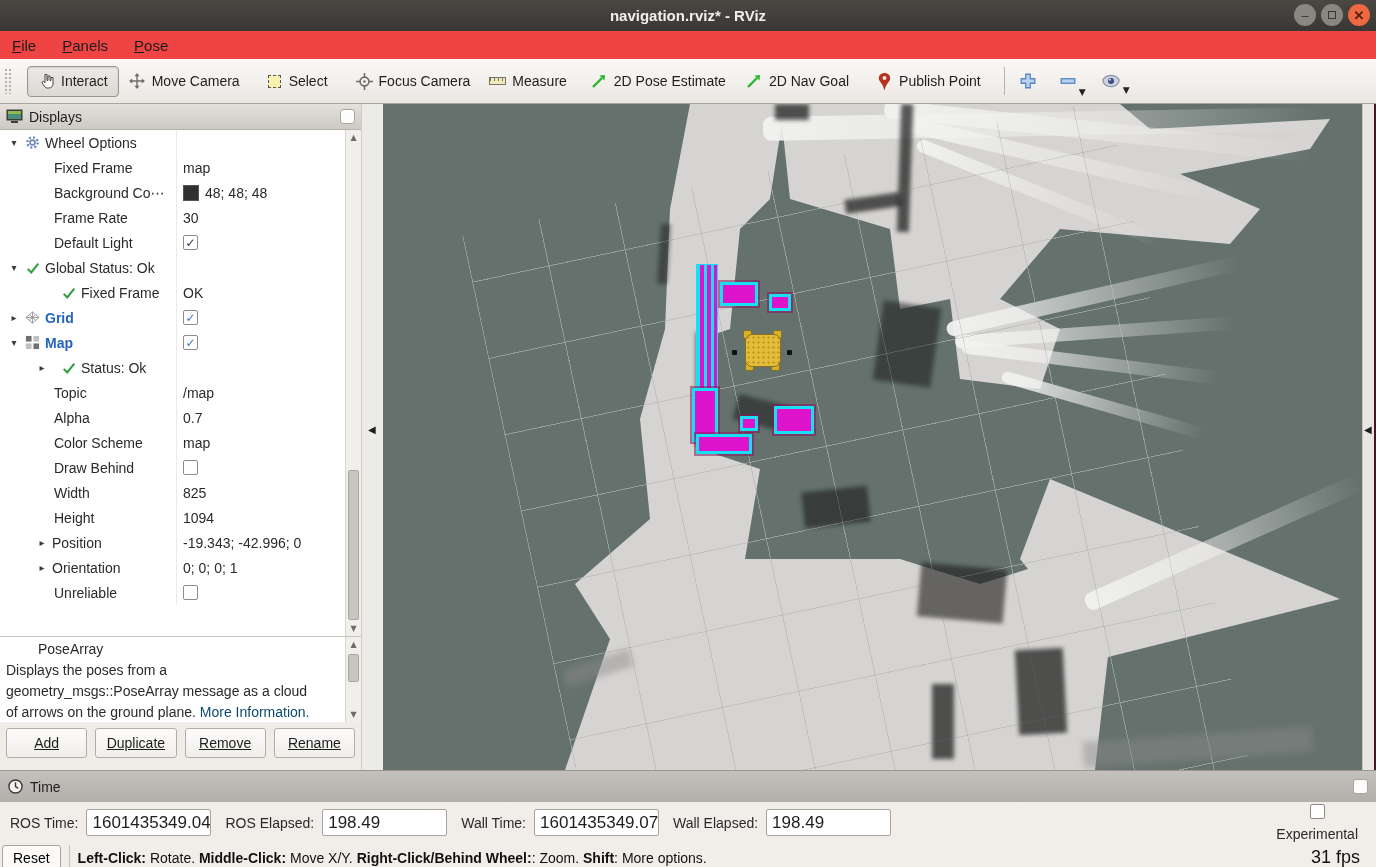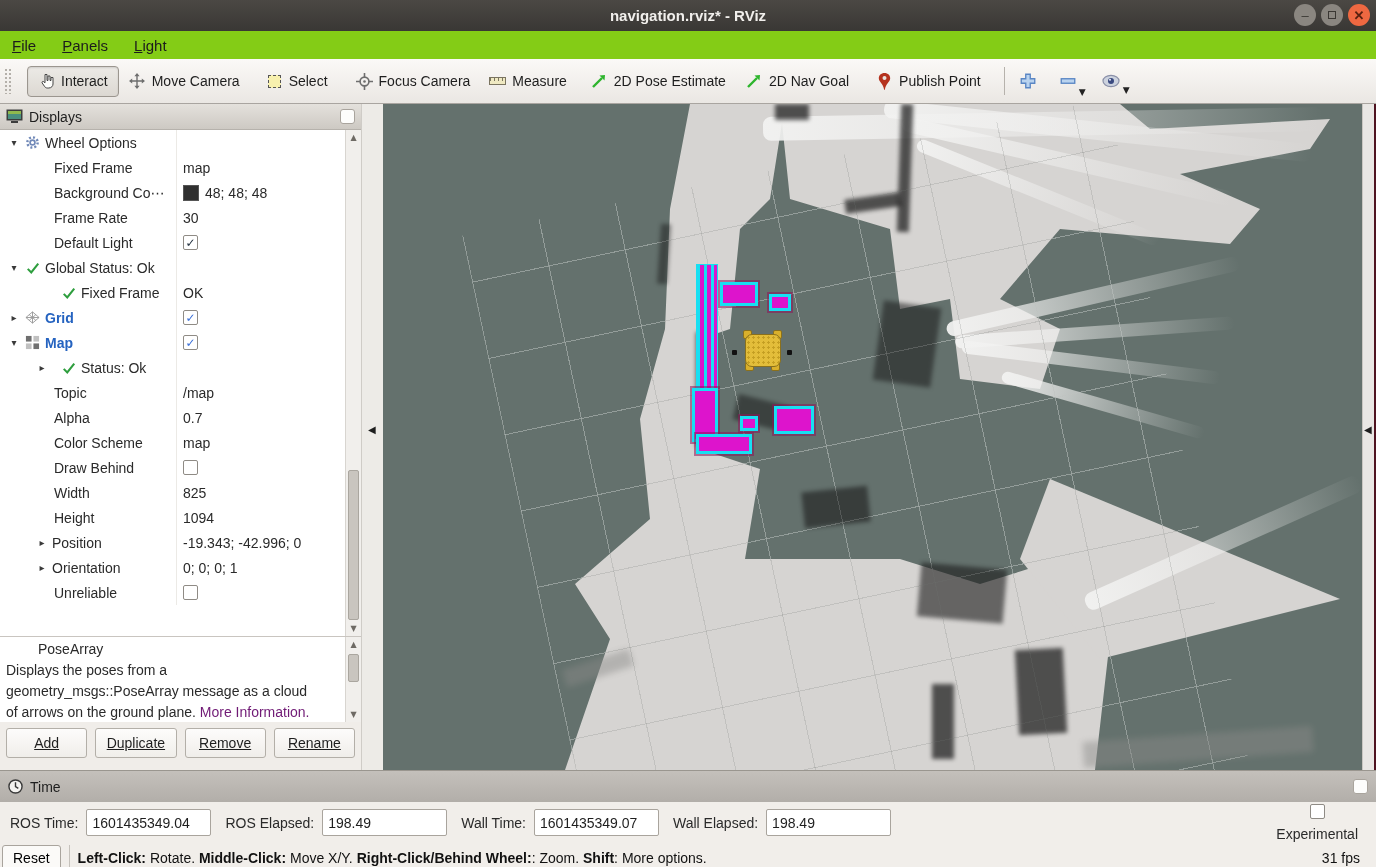--- a/index.html
+++ b/index.html
@@ -9,21 +9,21 @@
 
   
   .titlebar { height:31px; flex:none; background:linear-gradient(#4b4844,#393734); position:relative; display:flex; align-items:center; }
   .title { position:absolute; left:0; right:0; text-align:center; color:#f1efec; font-weight:bold; font-size:15px; }
   .winbtns { position:absolute; right:6px; top:4px; display:flex; gap:5px; }
   .wbtn { width:22px; height:22px; border-radius:50%; background:#8a8680; display:flex; align-items:center; justify-content:center; font-size:13px; color:#3a3733; line-height:1; }
   .wbtn.close { background:#ee6841; color:#57200f; font-weight:bold; }
   .maxsq { width:8px; height:8px; border:1.5px solid #3a3733; }
 
   
-  .menubar { height:28px; flex:none; background:#84cc16; display:flex; align-items:center; padding-left:12px; gap:26px; }
+  .menubar { height:28px; flex:none; background:#ef4444; display:flex; align-items:center; padding-left:12px; gap:26px; }
   .menu-item { display:inline-block; font-size:15px; color:#1c1c1c; }
   .menu-item::first-letter { text-decoration:underline; }
 
   
   .toolbar { height:45px; flex:none; background:linear-gradient(#fbf9f7,#eae7e3); border-bottom:1px solid #a9a5a0; display:flex; align-items:center; padding-left:4px; }
   .dragdots { width:7px; height:26px; margin-right:4px; background-image:radial-gradient(#b4b0aa 1px, transparent 1.2px); background-size:4px 4px; }
   .tool { display:flex; align-items:center; gap:6px; font-size:14px; color:#1e1e1e; white-space:nowrap; }
   .tool-active { border:1px solid #9b968f; border-radius:4px; background:linear-gradient(#eceae6,#dcd8d2); padding:6px 10px; box-shadow:inset 0 1px 2px rgba(0,0,0,.12); margin-left:12px; }
   .tico { width:17px; height:17px; flex:none; display:flex; align-items:center; justify-content:center; }
   .selbox { width:13px; height:13px; background:#f7f0ae; border:1px dashed #555; }
@@ -54,21 +54,21 @@
   .cb.dark { color:#22303e; } .cb.blue { color:#3a6fd8; }
   .swatch { width:16px; height:16px; background:#303030; border:1px solid #555; flex:none; }
   .vscroll { width:16px; flex:none; background:#f1efec; border-left:1px solid #d8d5d0; display:flex; flex-direction:column; align-items:center; }
   .sarrow { width:16px; height:15px; font-size:8px; color:#6e6a64; display:flex; align-items:center; justify-content:center; font-family:"DejaVu Sans",sans-serif; flex:none; }
   .strack { flex:1; width:16px; position:relative; }
   .sthumb { position:absolute; left:2px; width:11px; background:#c9c5bf; border:1px solid #aaa69f; border-radius:2px; }
 
   .descwrap { height:86px; flex:none; display:flex; background:#fff; border-top:1px solid #c9c5c0; }
   .desc { flex:1; padding:2px 6px; overflow:hidden; line-height:21px; font-size:14px; }
   .desc-title { font-weight:normal;padding-left:32px; }
-  .desc a { color:#701a75; text-decoration:none; }
+  .desc a { color:#0c4a6e; text-decoration:none; }
   .btnrow { height:41px; flex:none; display:flex; gap:8px; padding:5px 6px; align-items:center; background:#f0ede9; }
   .pbtn { flex:1; height:30px; background:linear-gradient(#fdfcfb,#f0eeea); border:1px solid #b3afa8; border-radius:3px; font-size:14px; color:#1e1e1e; display:flex; align-items:center; justify-content:center; font-family:"Liberation Sans",sans-serif;text-decoration:underline; }
 
   
   .gapstrip { width:21px; flex:none; background:#edebe7; position:relative; }
   .rstrip { width:12px; flex:none; background:#e9e7e4; border-left:1px solid #c9c6c1; position:relative; }
   .maroon { width:2px; flex:none; background:#4f1320; }
   .splitarrow { position:absolute; font-size:10px; color:#1e1e1e; font-family:"DejaVu Sans",sans-serif; }
 
   
@@ -90,50 +90,50 @@
       background:repeating-linear-gradient(90deg, #17dff2 0 3px, #dd14cc 3px 7px); z-index:4; }
   .robot { left:362px; top:230px; width:36px; height:33px; background:#e3bd3a; border:1px solid #8a701c; border-radius:7px; z-index:5;
       background-image:radial-gradient(#c49e22 1px, transparent 1.3px); background-size:5px 5px; }
   .nub { width:9px; height:9px; background:#d9b02c; border:1px solid #8a701c; border-radius:2px; z-index:4; }
   .rdot { width:5px; height:5px; background:#111; border-radius:1px; z-index:5; }
 
   
   .thead { height:32px; flex:none; background:linear-gradient(#c4c0bb,#b2aea9); border-top:1px solid #9a968f; display:flex; align-items:center; padding:0 8px; gap:7px; }
   .tbody { height:41px; flex:none; background:#f1eeea; display:flex; align-items:center; padding:0 10px; gap:14px; }
   .tfield { display:flex; align-items:center; gap:8px; }
-  .tfield input { width:125px; height:27px; border:1px solid #a9a49d; border-radius:2px; font-family:"Liberation Sans",sans-serif; font-size:14px; padding-left:5px; color:#1e1e1e; background:#fff; }
+  .tfield input { width:125px; height:27px; border:1px solid #a9a49d; border-radius:2px; font-family:"Liberation Sans",sans-serif; font-size:17px; padding-left:5px; color:#1e1e1e; background:#fff; }
   .expwrap { margin-left:auto; display:flex; align-items:center; gap:7px; padding-right:8px;flex-direction:column; }
 
   
   .statusbar { height:29px; flex:none; background:#f1eeea; display:flex; align-items:center; padding:0 2px; }
   .resetbtn { height:25px; padding:0 10px; background:#fbfaf8; border:1px solid #a9a49d; border-radius:3px; font-size:14px; font-family:"Liberation Sans",sans-serif; }
   .ssep { width:1px; height:25px; background:#c5c1bb; margin:0 8px; }
   .help { font-size:14px; color:#111; white-space:nowrap; overflow:hidden; flex:1; }
-  .fps { margin-left:auto; padding-right:14px; font-size:14px; color:#111; flex:none; }
+  .fps { margin-left:auto; padding-right:14px; font-size:18px; color:#111; flex:none; }
 </style>
 </head>
 <body>
 
 <div class="window">
 
   <div class="titlebar">
     <div class="title">navigation.rviz* - RViz</div>
     <div class="winbtns">
       <div class="wbtn">–</div>
       <div class="wbtn">
           <span class="maxsq"></span>
         </div>
       <div class="wbtn close">✕</div>
     </div>
   </div>
 
   <div class="menubar">
     <span class="menu-item">File</span>
     <span class="menu-item">Panels</span>
-    <span class="menu-item">Light</span>
+    <span class="menu-item">Pose</span>
   </div>
 
   <div class="toolbar">
     <div class="dragdots"></div>
 
     <div class="tool tool-active">
       <span class="tico">
         <svg width="16" height="16" viewBox="0 0 16 16">
             <path d="M6 1.5h2v6h1V3h2v4.5h1V4.5h2V11c0 2-1.6 4-4.2 4H8.2c-1 0-2-.6-2.6-1.5L3.2 10C2.6 9 3.6 8 4.6 8.6L6 9.8z" fill="#fdfdfb" stroke="#444" stroke-width="1"></path>
           </svg>

